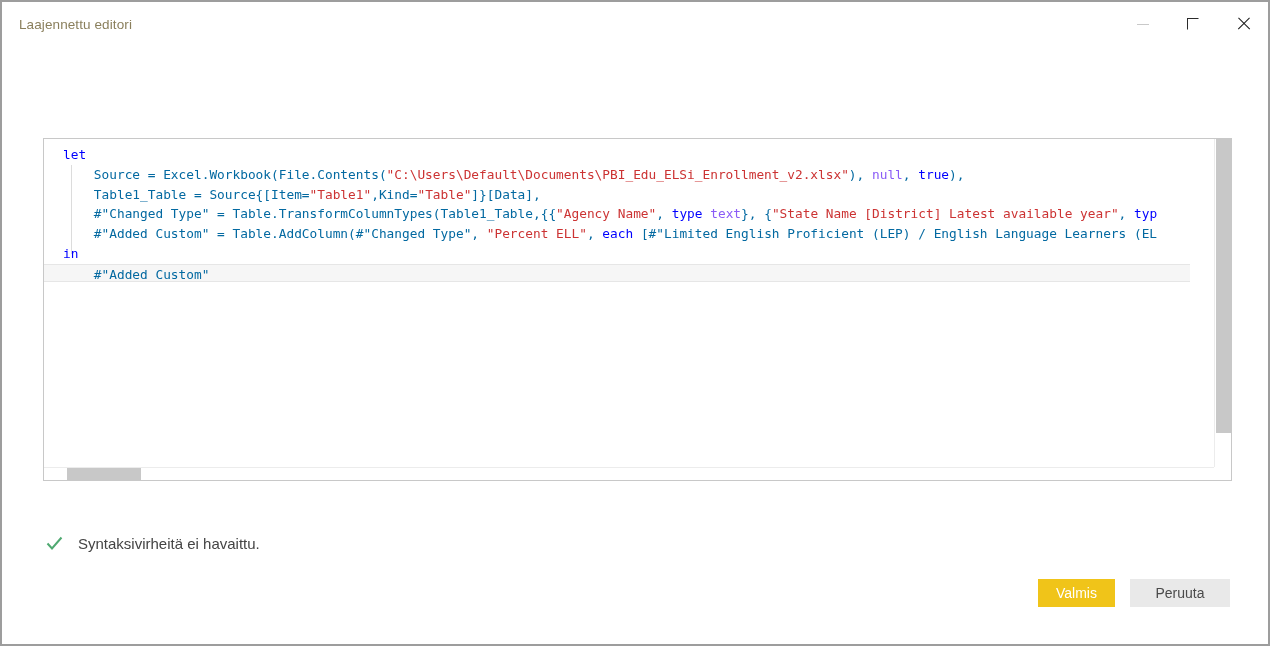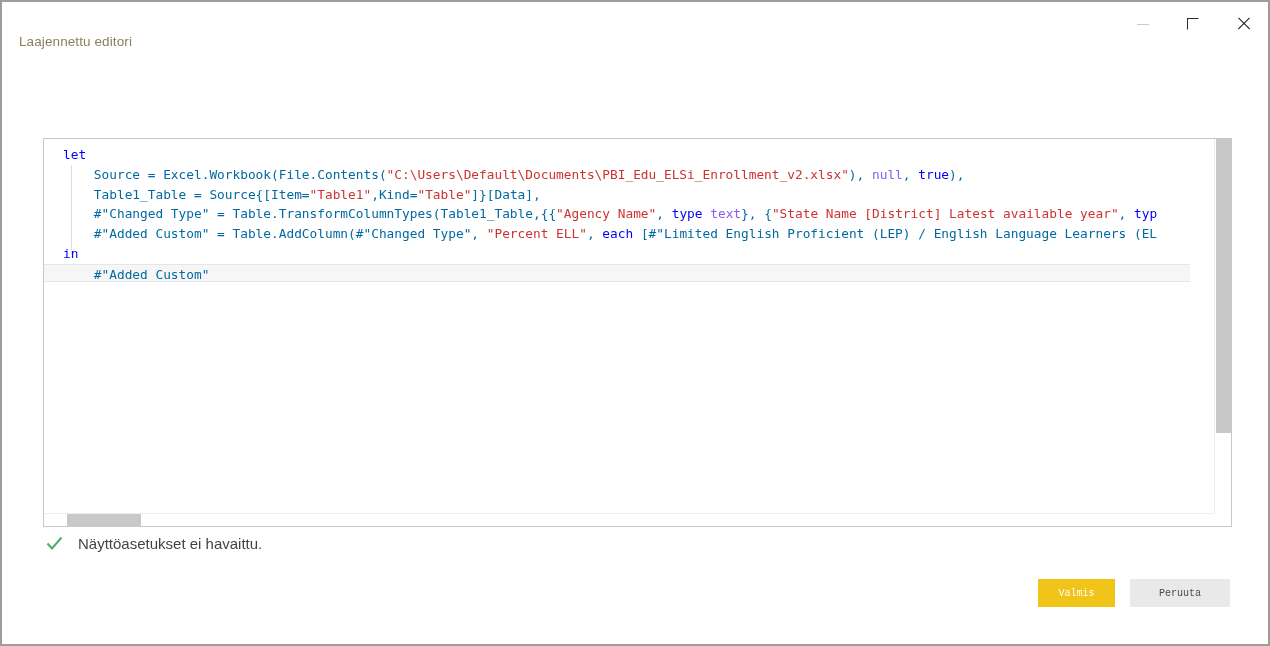--- a/index.html
+++ b/index.html
@@ -32,21 +32,21 @@
     left: 0;
     top: 0;
     right: 0;
     height: 46px;
     background: #ffffff;
     display: flex;
     align-items: flex-start;
   }
   .titlebar-text {
     margin-left: 17px;
-    margin-top: 32px;
+    margin-top: 15px;
     font-size: 13.5px;
     color: #8a7f5c;
     letter-spacing: 0.1px;
     white-space: nowrap;
   }
   .titlebar-spacer { flex: 1; }
   .wincontrols {
     display: flex;
     height: 44px;
     align-items: center;
@@ -145,21 +145,21 @@
     justify-content: center;
     line-height: 1;
   }
 
   
   .editor-frame {
     position: absolute;
     left: 41px;
     top: 136px;
     width: 1189px;
-    height: 389px;
+    height: 343px;
     box-sizing: border-box;
     border: 1px solid #c8c8c8;
     background: #ffffff;
     overflow: hidden;
   }
   .code-area {
     position: absolute;
     left: 0;
     top: 0;
     right: 17px;
@@ -267,27 +267,27 @@
   .footer {
     position: absolute;
     right: 38px;
     top: 577px;
     display: flex;
     align-items: center;
   }
   .btn {
     height: 28px;
     min-width: 77px;
-    font-size: 10px;
+    font-size: 14px;
     display: flex;
     align-items: center;
     justify-content: center;
     border: none;
     box-sizing: border-box;
-    font-family: Liberation Mono, monospace;
+    font-family: Liberation Sans, sans-serif;
     padding: 0 10px;
   }
   .btn-primary {
     background: #f0c419;
     color: #ffffff;
     width: 77px;
   }
   .btn-secondary {
     background: #e9e9e9;
     color: #4a4a4a;
@@ -329,21 +329,21 @@
       <div class="hthumb"></div>
     </div>
   </div>
 
   <div class="status">
     <span class="check-icon">
       <svg width="17" height="17" viewBox="0 0 17 17">
         <path d="M1.5 8.5 L6 13.5 L15.5 2.5" fill="none" stroke="#4FA971" stroke-width="2"></path>
       </svg>
     </span>
-    <span class="status-text">Näyttöasetukset ei havaittu.</span>
+    <span class="status-text">Syntaksivirheitä ei havaittu.</span>
   </div>
 
   <div class="footer">
     <button class="btn btn-primary">Valmis</button>
     <button class="btn btn-secondary">Peruuta</button>
   </div>
 
 </div>
 
 </body></html>

